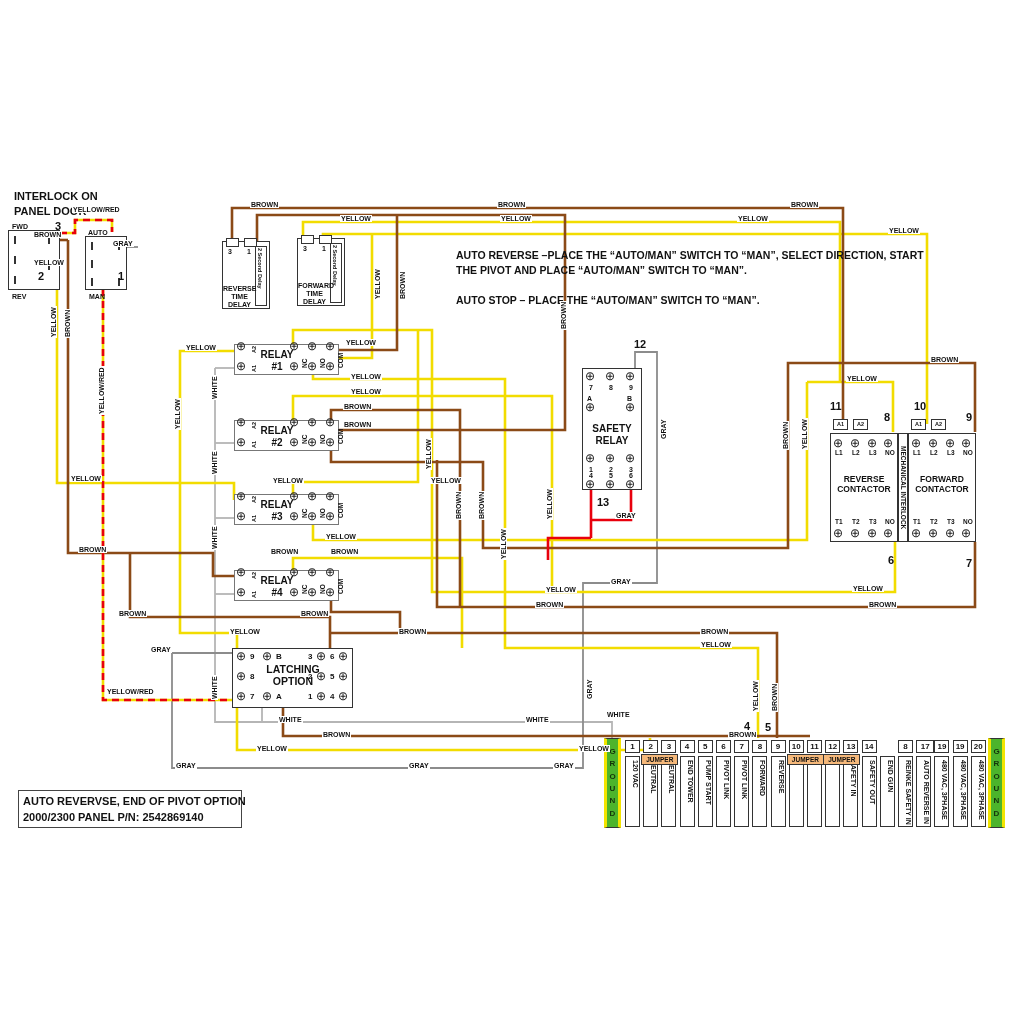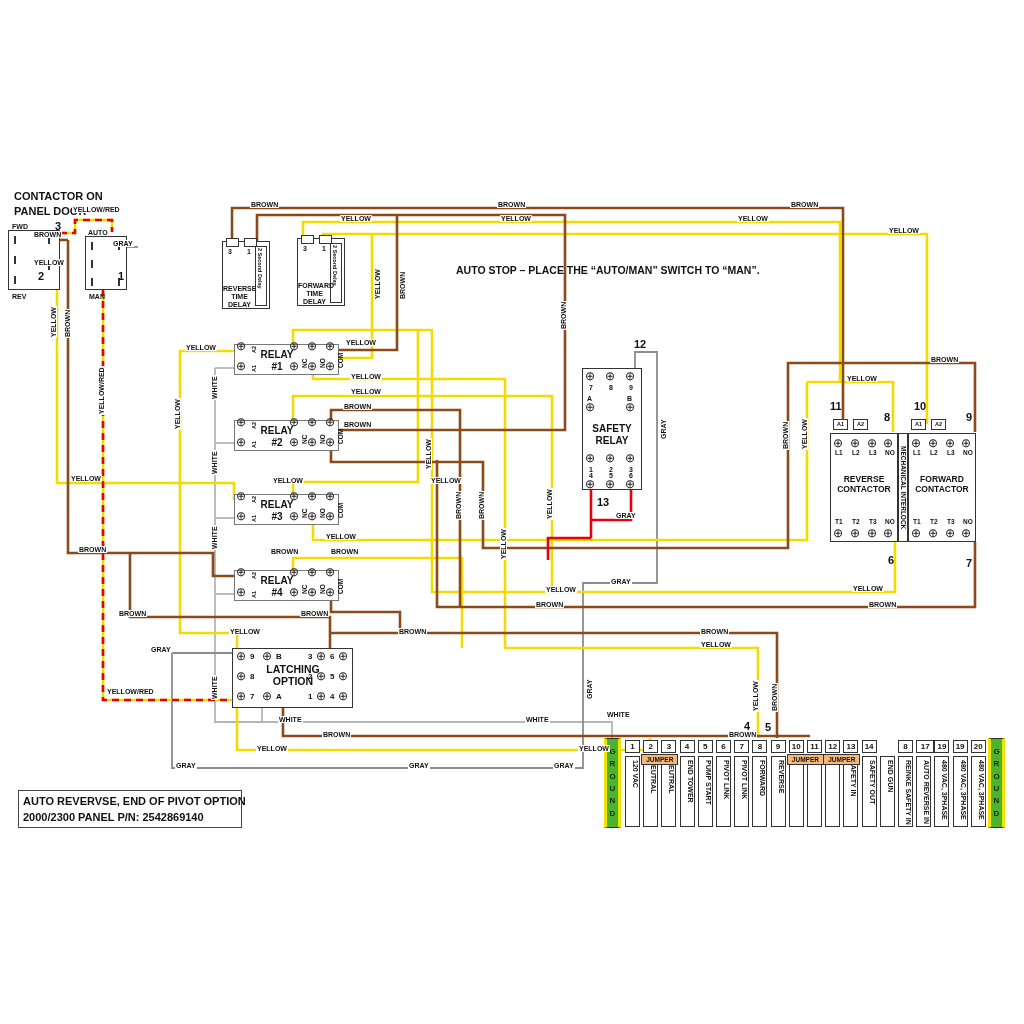--- a/index.html
+++ b/index.html
@@ -76,40 +76,42 @@
       <polyline points="283,708 283,736 810,736" fill="none" stroke="#8B4A17" stroke-width="2.6"></polyline>
       <polyline points="591,486 591,538" fill="none" stroke="#E8000D" stroke-width="2.6"></polyline>
       <polyline points="591,520 631,520 631,486" fill="none" stroke="#E8000D" stroke-width="2.6"></polyline>
       <polyline points="591,538 548,538 548,560" fill="none" stroke="#E8000D" stroke-width="2.6"></polyline>
       <polyline points="60,233 75,233 75,220 112,220 112,232" fill="none" stroke="#F2DC00" stroke-width="2.6"></polyline>
       <polyline points="60,233 75,233 75,220 112,220 112,232" fill="none" stroke="#E8000D" stroke-width="2.6" stroke-dasharray="7 5"></polyline>
       <polyline points="118,268 118,283 103,283 103,700 232,700" fill="none" stroke="#F2DC00" stroke-width="2.6"></polyline>
       <polyline points="118,268 118,283 103,283 103,700 232,700" fill="none" stroke="#E8000D" stroke-width="2.6" stroke-dasharray="7 5"></polyline>
     </svg>
 
-  <div class="hd" style="left:14px;top:190px">CONTACTOR ON</div>
+  <div class="hd" style="left:14px;top:190px">INTERLOCK ON</div>
   <div class="hd" style="left:14px;top:205px">PANEL DOOR</div>
 
   <div class="sm" style="left:12px;top:223px">FWD</div>
   <div class="comp dark" id="sw-fwdrev" style="left:8px;top:230px;width:52px;height:60px"></div>
   <div class="sm" style="left:12px;top:293px">REV</div>
 
   <div class="sm" style="left:88px;top:229px">AUTO</div>
   <div class="comp dark" id="sw-automan" style="left:85px;top:236px;width:42px;height:54px"></div>
   <div class="sm" style="left:89px;top:293px">MAN</div>
 
   <div class="comp dark" style="left:582px;top:368px;width:60px;height:122px" id="safety-box"></div>
   <div class="name" style="left:582px;top:423px;width:60px;font-size:10px">SAFETY
 RELAY</div>
 
   <div class="comp dark" style="left:232px;top:648px;width:121px;height:60px" id="latch-box"></div>
   <div class="name" style="left:262px;top:663px;width:62px;font-size:10.5px">LATCHING
 OPTION</div>
 
   <div id="panel-setup" style="position:absolute;left:456px;top:248px">
+    <div>AUTO REVERSE –PLACE THE “AUTO/MAN” SWITCH TO “MAN”, SELECT DIRECTION, START</div>
+    <div>THE PIVOT AND PLACE “AUTO/MAN” SWITCH TO “MAN”.</div>
     <div></div>
     <div>AUTO STOP – PLACE THE “AUTO/MAN” SWITCH TO “MAN”.</div>
   </div>
 
   <div id="title-box">
     <div>AUTO REVERVSE, END OF PIVOT OPTION</div>
     <div>2000/2300 PANEL P/N: 2542869140</div>
   </div>
 
 <div class="tick" style="left: 14px; top: 236px;"></div>

